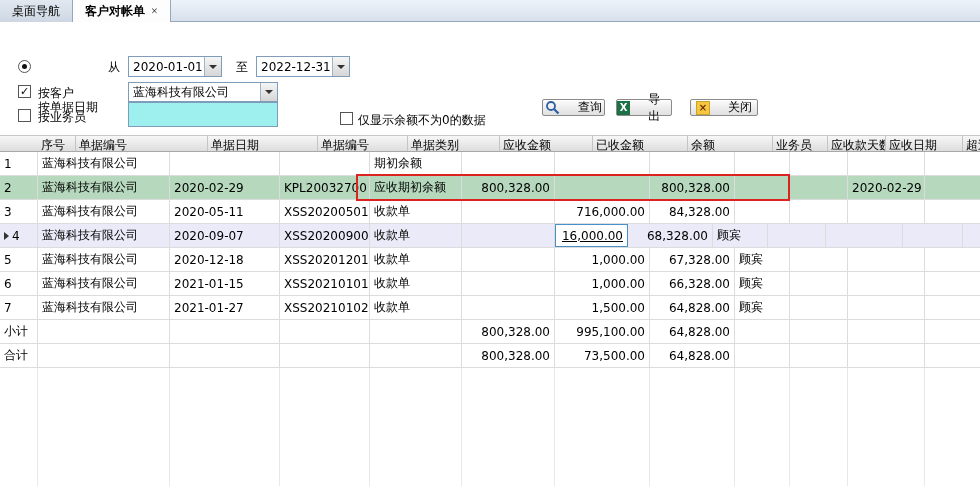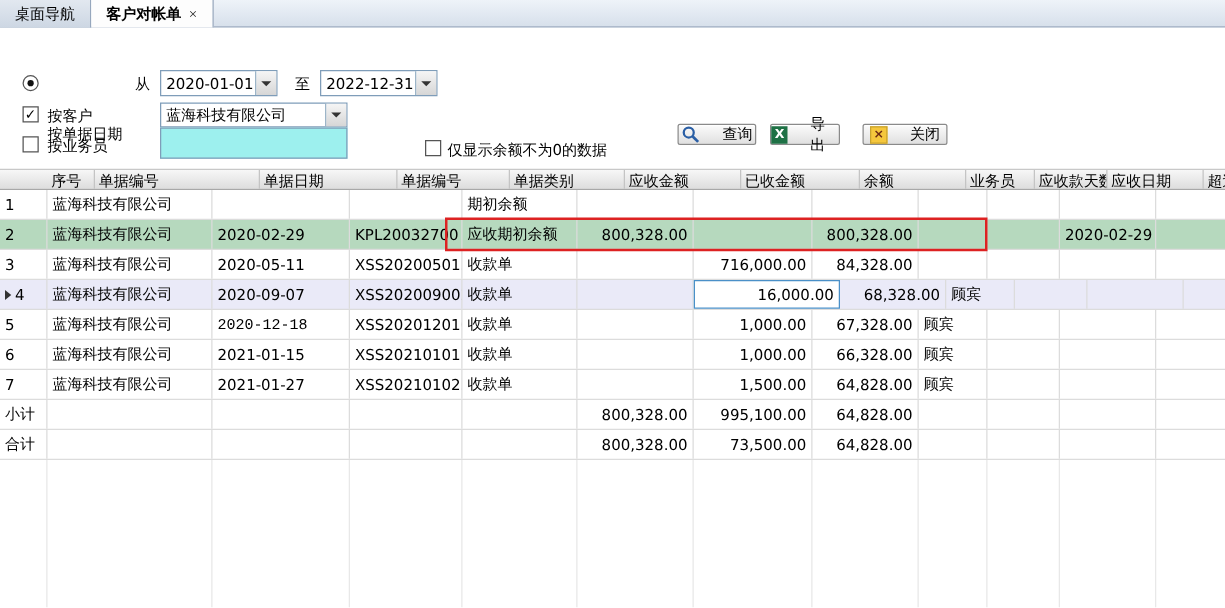--- a/index.html
+++ b/index.html
@@ -271,21 +271,21 @@
           </div>
           <div class="cell" style="width: 90px;">
             <span>XSS202009002</span>
           </div>
           <div class="cell" style="width: 92px;">
             <span>收款单</span>
           </div>
           <div class="cell num" style="width: 93px;">
             <span></span>
           </div>
-          <div class="cell num editing" style="width: 117px;">
+          <div class="cell num editing" style="width: 73px; text-decoration: underline;">
             <span>16,000.00</span>
           </div>
           <div class="cell num" style="width: 85px;">
             <span>68,328.00</span>
           </div>
           <div class="cell" style="width: 55px;">
             <span>顾宾</span>
           </div>
           <div class="cell" style="width: 58px;">
             <span></span>
@@ -297,21 +297,21 @@
             <span></span>
           </div>
         </div>
         <div class="grow">
           <div class="cell" style="width: 38px;">
             <span>5</span>
           </div>
           <div class="cell" style="width: 132px;">
             <span>蓝海科技有限公司</span>
           </div>
-          <div class="cell" style="width: 110px; font-family: Liberation Mono, monospace;">
+          <div class="cell" style="width: 110px;">
             <span>2020-12-18</span>
           </div>
           <div class="cell" style="width: 90px;">
             <span>XSS202012010</span>
           </div>
           <div class="cell" style="width: 92px;">
             <span>收款单</span>
           </div>
           <div class="cell num" style="width: 93px;">
             <span></span>

